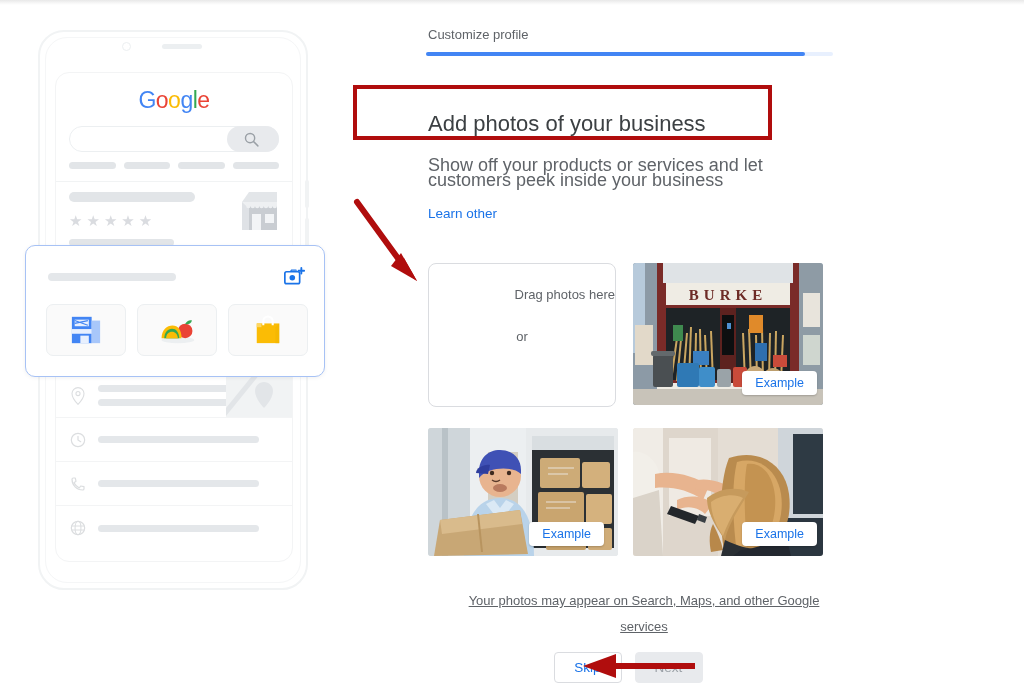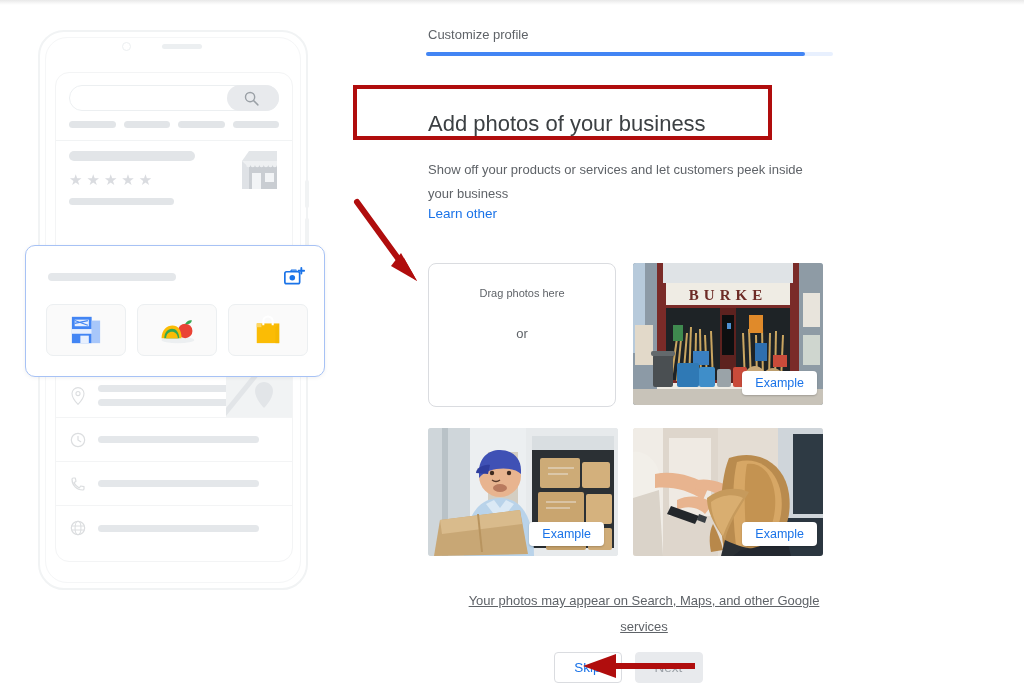--- a/index.html
+++ b/index.html
@@ -239,22 +239,22 @@
     position: absolute;
     left: 8px; top: 96px;
     font-size: 22px;
     font-weight: 400;
     color: #3c4043;
   }
   .subtitle {
     position: absolute;
     left: 8px; top: 158px;
     width: 380px;
-    font-size: 13px;
-    line-height: 24px;
+    font-size: 18px;
+    line-height: 15px;
     color: #5f6368;
   }
   .learn-more {
     position: absolute;
     left: 8px; top: 206px;
     font-size: 13.5px;
     color: #1a73e8;
     text-decoration: none;
     cursor: pointer;
   }
@@ -262,23 +262,23 @@
   .dropzone {
     position: absolute;
     left: 8px; top: 263px;
     width: 188px; height: 144px;
     border: 1px solid #dadce0;
     border-radius: 8px;
     box-sizing: border-box;
     background: #ffffff;
   }
   .dz-title {
-    text-align: center;
+    text-align: right;
     margin-top: 23px;
-    font-size: 11px;
+    font-size: 13px;
     color: #5f6368;
   }
   .dz-or {
     text-align: center;
     margin-top: 27px;
     font-size: 13px;
     color: #5f6368;
   }
   .dz-select {
     margin-top: 24px;
@@ -379,20 +379,23 @@
 
 <div class="phone-pane">
   <div class="phone-body"></div>
   <div class="phone-inner"></div>
   <div class="phone-camera"></div>
   <div class="phone-speaker"></div>
   <div class="phone-btn-a"></div>
   <div class="phone-btn-b"></div>
 
   <div class="phone-screen">
+    <div class="g-logo">
+      <span class="c-blue">G</span><span class="c-red">o</span><span class="c-yellow">o</span><span class="c-blue">g</span><span class="c-green">l</span><span class="c-red">e</span>
+    </div>
 
     <div class="search-row">
       <div class="search-pill"></div>
       <div class="search-btn">
         <svg width="17" height="17" viewBox="0 0 24 24">
           <circle cx="10" cy="10" r="6.5" fill="none" stroke="#9aa0a6" stroke-width="2"></circle>
           <line x1="15" y1="15" x2="21" y2="21" stroke="#9aa0a6" stroke-width="2" stroke-linecap="round"></line>
         </svg>
       </div>
     </div>

